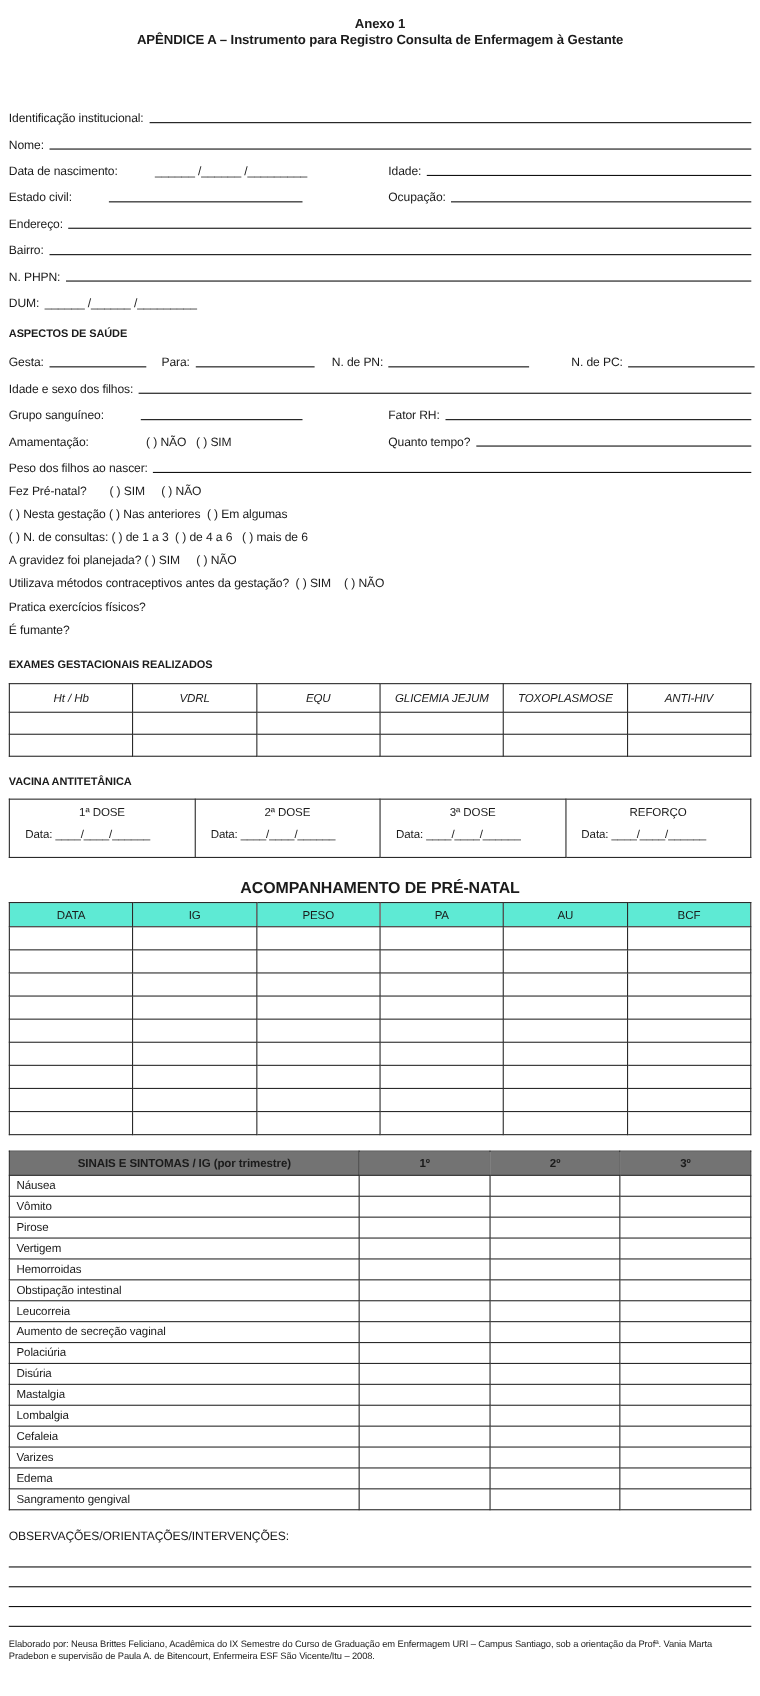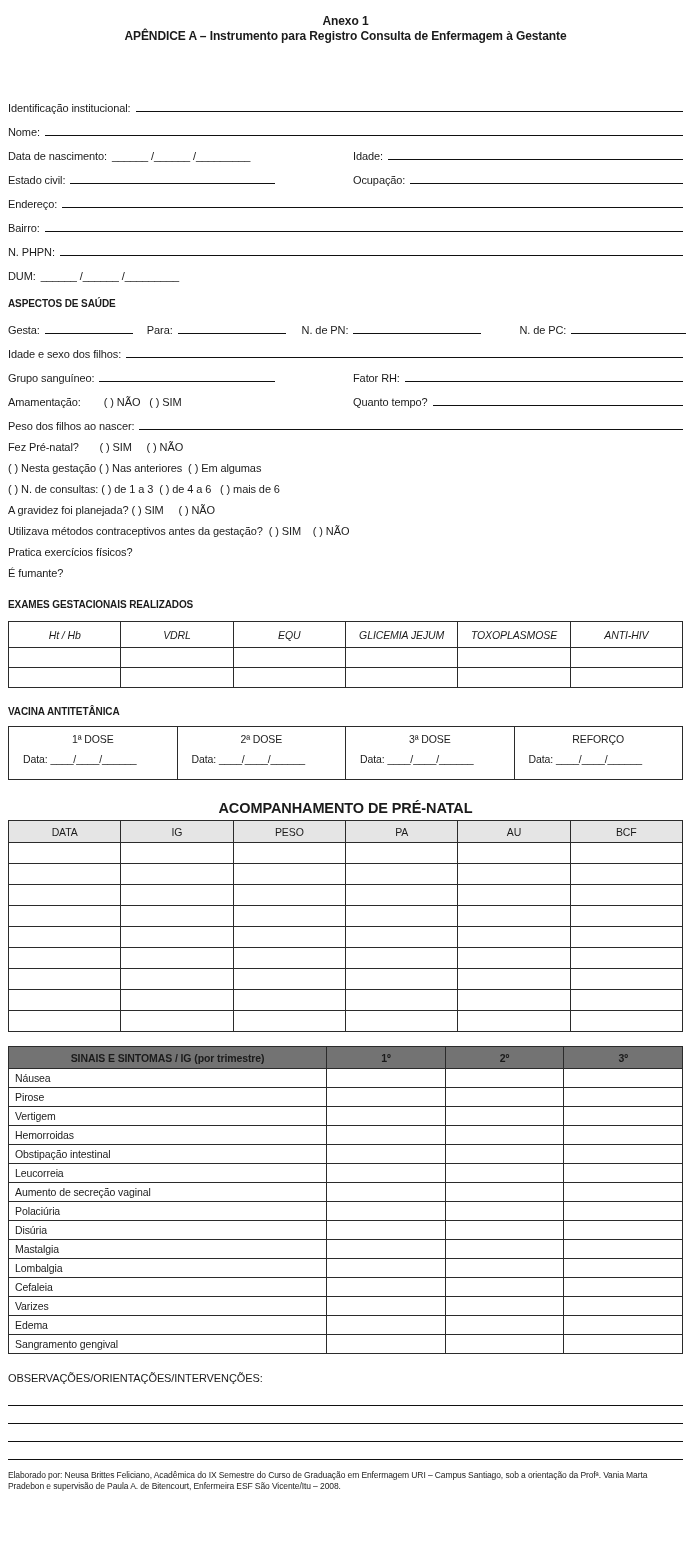--- a/index.html
+++ b/index.html
@@ -8,40 +8,40 @@
     padding:14px 8px 0 8px;background:#fff;color:#1b1b1b;
     font-family:"Liberation Sans","DejaVu Sans",sans-serif;
     font-size:11px;letter-spacing:-0.1px;
   }
   .title-block{text-align:center;font-weight:700;font-size:12px;line-height:15px;margin-bottom:46px;}
   .frow{display:flex;align-items:flex-end;height:24px;}
   .frow-sm{display:flex;align-items:flex-end;height:21px;white-space:pre;}
   .lbl{white-space:nowrap;padding-right:5px;}
   .fill{flex:1;border-bottom:1px solid #111;margin-bottom:2px;}
   .pre{white-space:pre;}
-  .col-left{width:345px;display:flex;align-items:flex-end;flex-shrink:0;}
+  .col-left{width:345px;display:flex;align-items:flex-end;flex-shrink:0;gap:29px;}
   .col-left .fill{margin-right:78px;}
   .col-right{flex:1;display:flex;align-items:flex-end;}
   .sec-head{font-weight:700;font-size:10px;margin-top:12px;height:18px;display:flex;align-items:center;}
   .u{border-bottom:1px solid #111;margin-bottom:2px;flex-shrink:0;}
   .u-gesta{width:88px;margin-right:14px;}
   .u-para{width:108px;margin-right:16px;}
   .u-pn{width:128px;margin-right:38px;}
   .u-pc{width:115px;}
   table{border-collapse:collapse;width:100%;table-layout:fixed;}
   th,td{border:1px solid #2b2b2b;font-weight:400;font-size:10.5px;padding:0 4px;overflow:hidden;}
   .tbl-exames{margin-top:8px;}
   .tbl-exames th{height:25px;text-align:center;font-style:italic;}
   .tbl-exames td{height:19px;}
   .tbl-vacina{margin-top:6px;}
   .tbl-vacina td{height:52px;vertical-align:top;padding:0;}
   .dose-label{text-align:center;padding-top:6px;height:20px;}
   .dose-data{padding-left:14px;white-space:pre;}
   .acomp-head{text-align:center;font-weight:700;font-size:14.5px;margin-top:20px;margin-bottom:2px;height:18px;}
-  .tbl-prenatal th{height:21px;text-align:center;background:#e5e5e5;}
+  .tbl-prenatal th{height:21px;text-align:center;background:#5eead4;}
   .tbl-prenatal td{height:20px;}
   .tbl-sintomas{margin-top:14px;}
   .tbl-sintomas th{height:21px;background:#737373;}
   .th-sintomas{font-weight:700;text-align:center;}
   .th-trim{text-align:center;font-weight:700;}
   .tbl-sintomas td{height:18px;}
   .td-symptom{text-align:left;padding-left:6px;}
   .obs-head{margin-top:18px;height:16px;font-size:11px;}
   .obs-line{height:17px;border-bottom:1px solid #111;}
   .foot{margin-top:10px;font-size:8.5px;line-height:11px;color:#222;}
@@ -314,20 +314,26 @@
         </tr>
       </thead>
       <tbody id="sintomas-body">
           <tr>
             <td class="c1 td-symptom">Náusea</td>
             <td></td>
             <td></td>
             <td></td>
           </tr>
           <tr>
+            <td class="c1 td-symptom">Vômito</td>
+            <td></td>
+            <td></td>
+            <td></td>
+          </tr>
+          <tr>
             <td class="c1 td-symptom">Pirose</td>
             <td></td>
             <td></td>
             <td></td>
           </tr>
           <tr>
             <td class="c1 td-symptom">Vertigem</td>
             <td></td>
             <td></td>
             <td></td>

